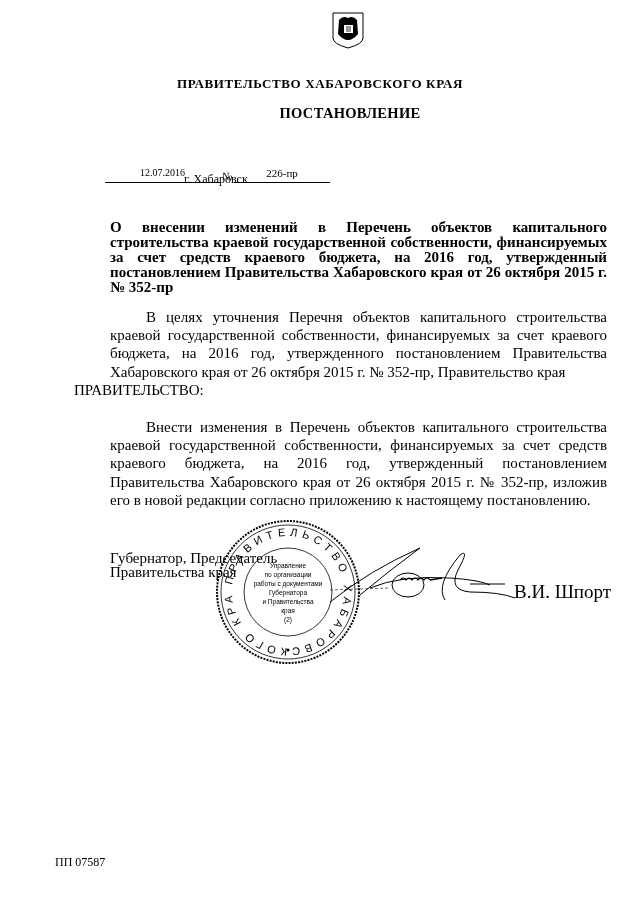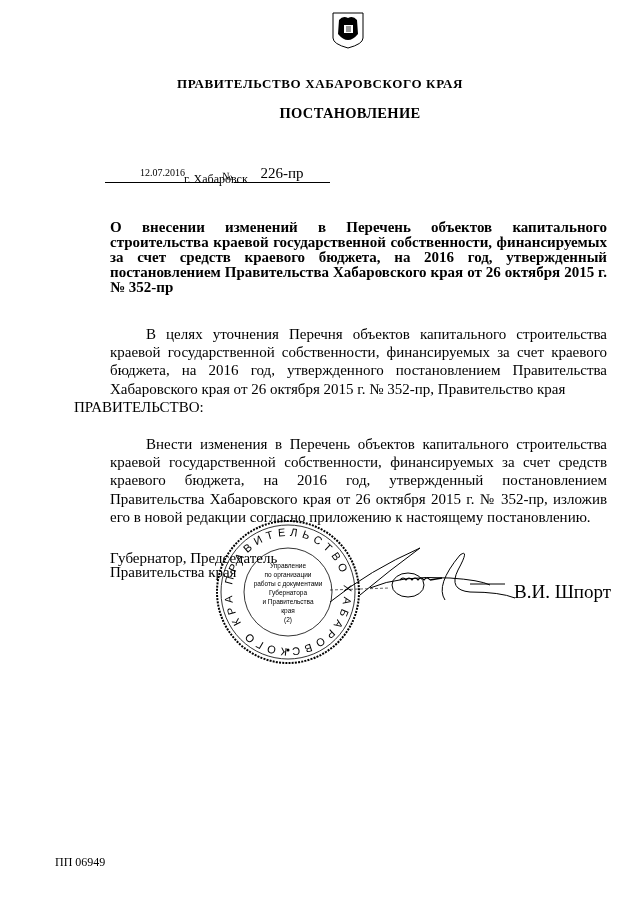--- a/index.html
+++ b/index.html
@@ -8,25 +8,25 @@
   .abs { position: absolute; }
   .emblem { left: 331px; top: 10px; width: 34px; height: 40px; }
   .org { left: 0; width: 640px; top: 76px; text-align: center; font-weight: bold;
          font-size: 13px; letter-spacing: 0.6px; }
   .doctype { left: 0; width: 640px; top: 105px; text-align: center; font-weight: bold;
              font-size: 14.5px; letter-spacing: 0.3px; margin-left: 30px; }
   .date { left: 105px; top: 164px; width: 115px; border-bottom: 1px solid #000;
           font-size: 10px; text-align: center; line-height: 18px; }
   .no-sign { left: 222px; top: 170px; font-size: 11px; }
   .docnum { left: 234px; top: 164px; width: 96px; border-bottom: 1px solid #000;
-            font-size: 15px; text-align: center; line-height: 18px; }
+            font-size: 11px; text-align: center; line-height: 18px; }
   .city { left: 184px; top: 172px; font-size: 12px; }
   .subject { left: 110px; top: 220px; width: 497px; font-size: 15px; line-height: 15px;
              text-align: justify; font-weight: bold; }
-  .para { left: 110px; width: 497px; font-size: 15px; line-height: 18.2px; text-align: justify; margin-top: 17px; }
+  .para { left: 110px; width: 497px; font-size: 15px; line-height: 18.2px; text-align: justify; }
   .p1 { top: 308px; }
   .p2 { top: 418px; }
   .indent { text-indent: 36px; }
   .signer { left: 110px; top: 551px; font-size: 15px; line-height: 14px; }
   .signer-name { left: 514px; top: 581px; font-size: 19px; }
   .stamp { left: 214px; top: 518px; width: 148px; height: 148px; }
   .signature { left: 330px; top: 540px; width: 190px; height: 70px; }
   .footer { left: 55px; top: 855px; font-size: 12px; }
 </style>
 </head>
@@ -90,13 +90,13 @@
   <ellipse cx="78" cy="45" rx="16" ry="12" fill="none" stroke="#000" stroke-width="1"></ellipse>
   <path d="M70 40 q3 -4 6 0 q3 -4 6 0 q3 -4 6 0 q3 -4 6 0 q3 -4 6 0" fill="none" stroke="#000" stroke-width="1.2"></path>
   <path d="M100 40 L112 38" stroke="#000" stroke-width="1.5"></path>
   <path d="M115 60 Q105 45 130 15 Q140 8 128 30 Q118 50 140 52 Q170 52 185 58" fill="none" stroke="#000" stroke-width="1"></path>
   <path d="M0 50 L60 48" stroke="#000" stroke-width="0.6" stroke-dasharray="3 2"></path>
   <path d="M140 44 L175 44" stroke="#000" stroke-width="1"></path>
 </svg>
 
 <div class="abs signer-name">В.И. Шпорт</div>
 
-<div class="abs footer">ПП 06949</div>
+<div class="abs footer">ПП 07587</div>
 
 </body></html>

